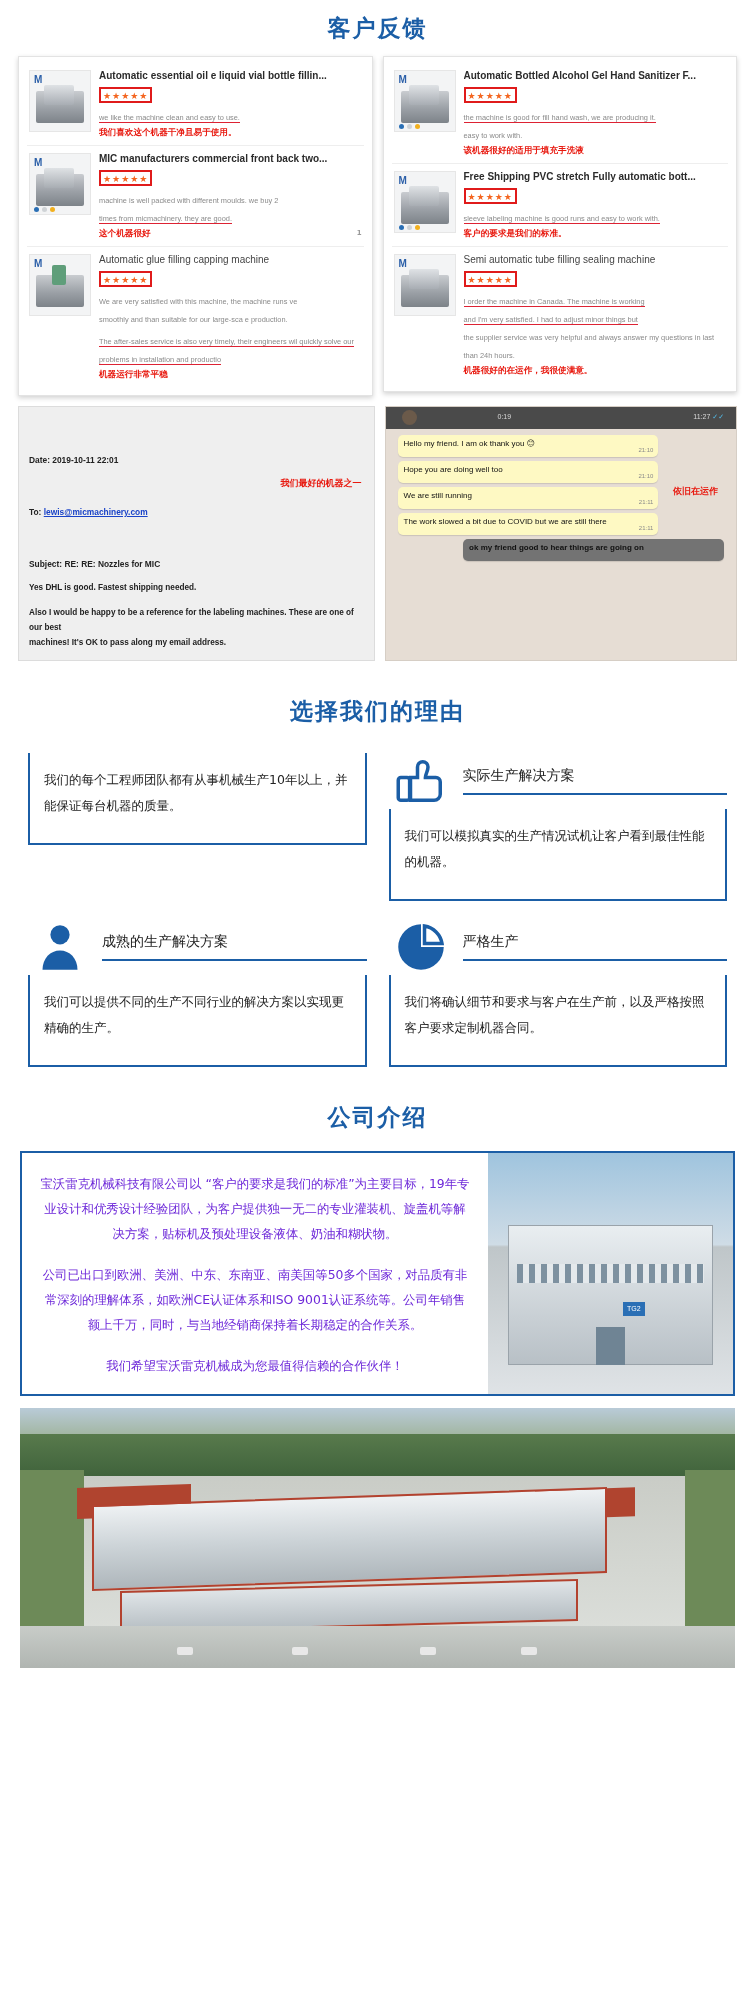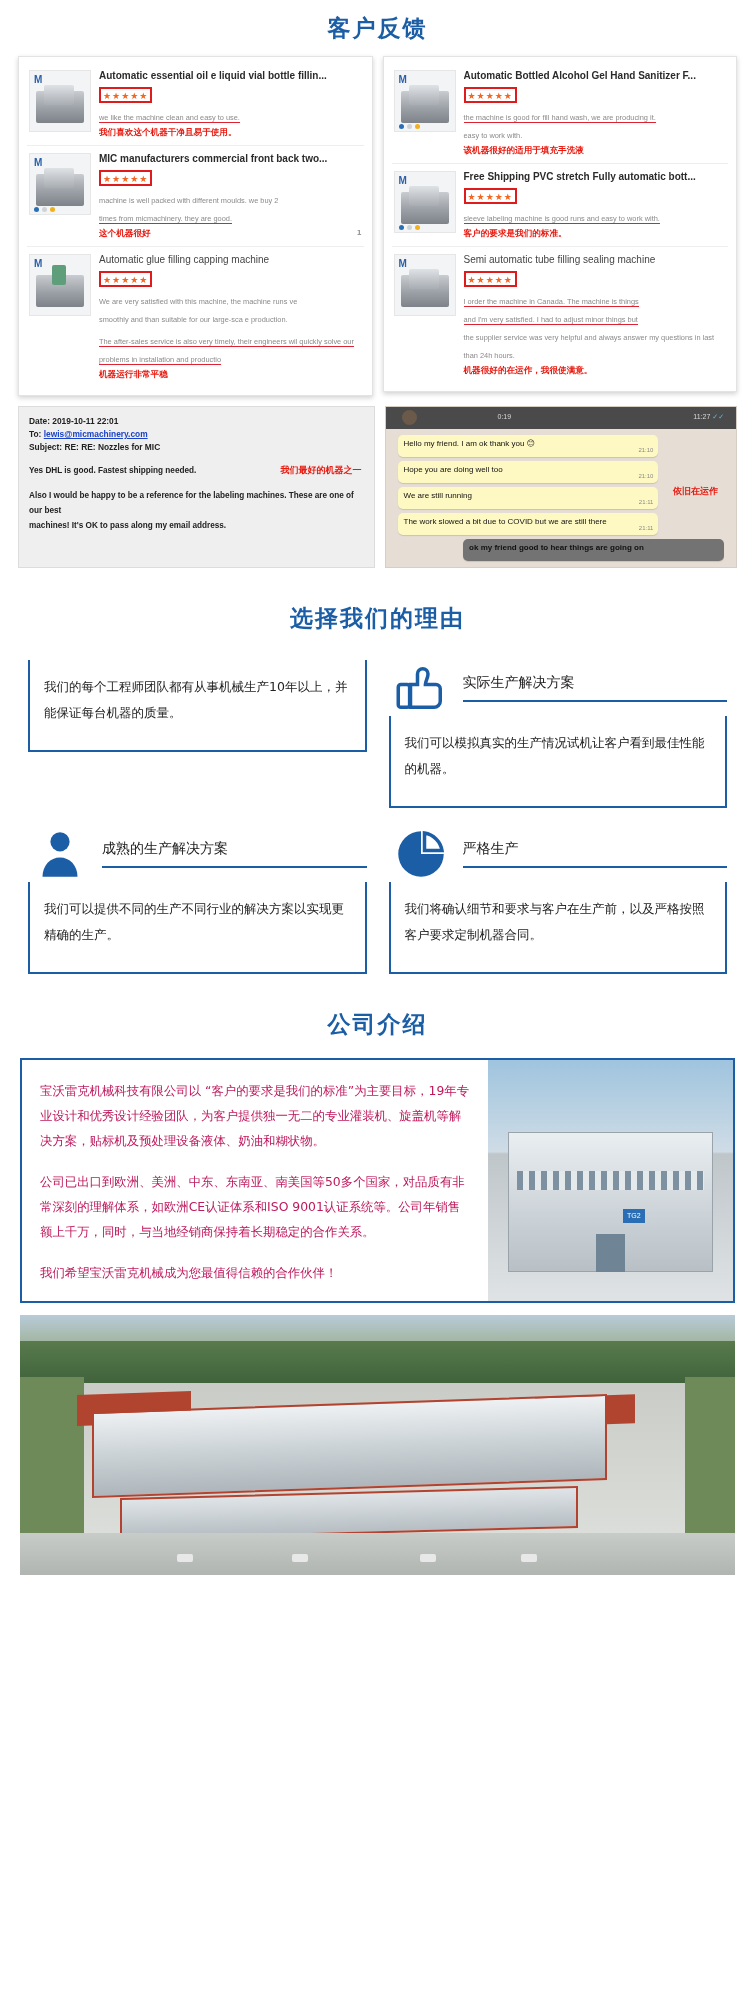--- a/index.html
+++ b/index.html
@@ -133,34 +133,34 @@
     align-items: stretch;
   }
   .email {
     flex: 1 1 0;
     background: #efefef;
     border: 1px solid #dcdcdc;
     padding: 8px 10px 10px 10px;
     position: relative;
     min-height: 132px;
   }
-  .email .line { font-size: 8.4px; line-height: 13px; color: #222; font-weight: 700; }
+  .email .line { font-size: 8.4px; line-height: 13px; color: #222; font-weight: 700; margin-top: 39px; }
   .email .line .lbl { font-weight: 700; }
   .email .link { color: #1a43c8; text-decoration: underline; font-weight: 700; }
   .email .body {
     margin-top: 9px;
     font-size: 8.2px;
     line-height: 15px;
     color: #222;
     font-weight: 700;
   }
   .email .cn {
     position: absolute;
     right: 12px;
-    top: 57px;
+    top: 70px;
     color: #e8190f;
     font-size: 9px;
     font-weight: 700;
     font-family: "DejaVu Sans", sans-serif;
   }
   .whats {
     flex: 1 1 0;
     background: #e6ddd4;
     border: 1px solid #d6cec5;
     position: relative;
@@ -235,22 +235,23 @@
     margin: 6px 20px 0 20px;
     border: 2px solid #1b5ea6;
     display: flex;
     align-items: stretch;
   }
   .company .txt {
     flex: 1 1 auto;
     padding: 18px 18px 16px 18px;
     font-size: 12.4px;
     line-height: 25px;
-    color: #be185d;
+    color: #6d28d9;
     font-family: "DejaVu Sans", sans-serif;
+    text-align: center;
   }
   .company .txt p + p { margin-top: 16px; }
   .company .pic {
     flex: 0 0 245px;
     background: linear-gradient(180deg,#9fc4de 0%, #cfdce6 38%, #bfc6c9 39%, #dfe3e6 100%);
     position: relative;
     overflow: hidden;
   }
   .company .pic .bldg {
     position: absolute; left: 8%; right: 8%; top: 30%; bottom: 12%;
@@ -424,21 +425,21 @@
     <div class="rev-item">
       <div class="thumb">
         <div class="logo">M</div>
         <div class="mach"></div>
         <div class="mach2"></div>
       </div>
       <div class="rev-body">
         <div class="rev-title thin">Semi automatic tube filling sealing machine</div>
         <div class="stars"><span>★★★★★</span></div>
         <div class="rev-en-wrap">
-          <span class="rev-en">I order the machine in Canada. The machine is things</span><br>
+          <span class="rev-en">I order the machine in Canada. The machine is working</span><br>
           <span class="rev-en">and I'm very satisfied. I had to adjust minor things but</span><br>
           <span class="rev-en u2">the supplier service was very helpful and always answer my questions in last than 24h hours.</span>
         </div>
         <div class="rev-cn">机器很好的在运作，我很使满意。</div>
       </div>
     </div>
   </div>
 </div>
 
 <div class="proof">

